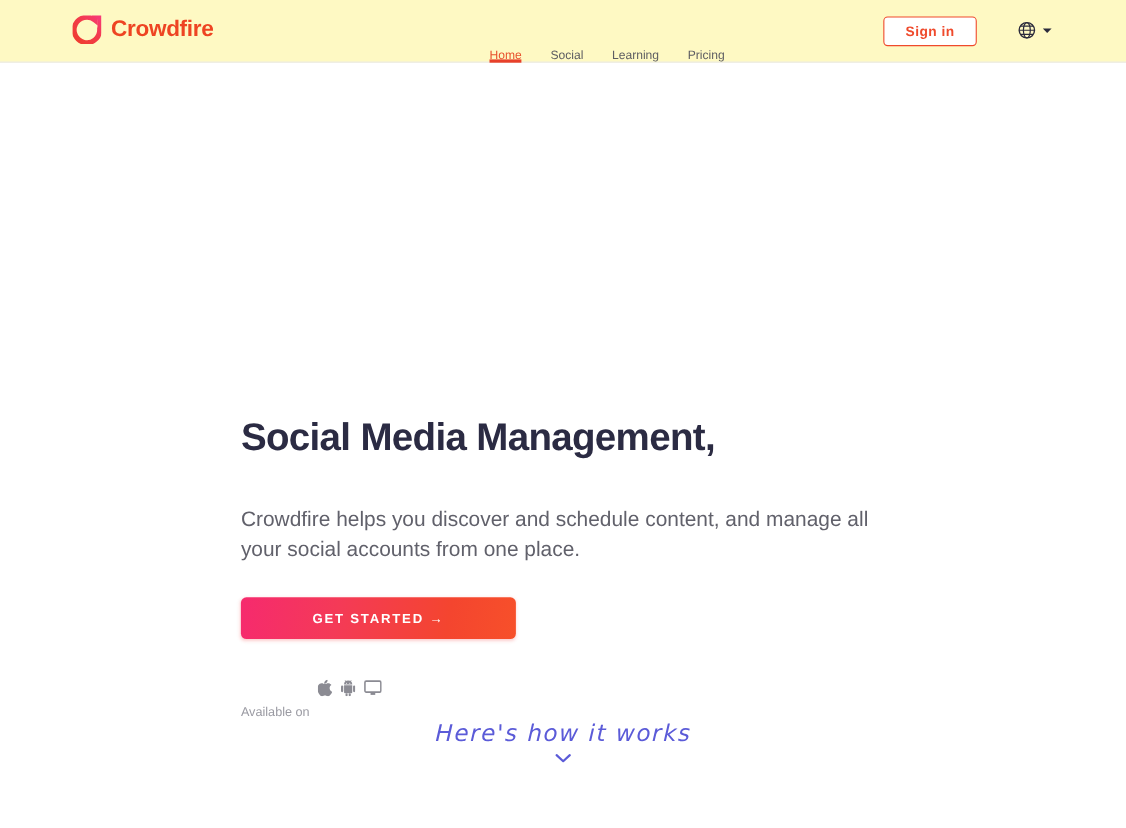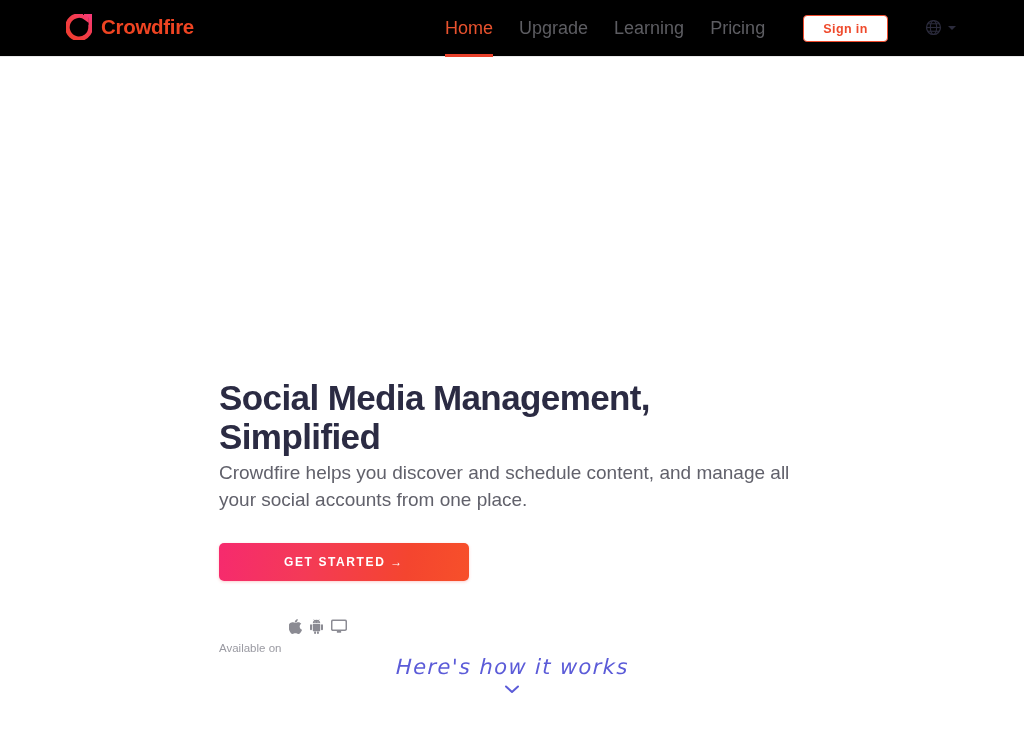--- a/index.html
+++ b/index.html
@@ -12,21 +12,21 @@
     background: #ffffff;
     font-family: "Liberation Sans", sans-serif;
     -webkit-font-smoothing: antialiased;
     overflow: hidden;
   }
 
   
   .header {
     position: relative;
     height: 57px;
-    background: #000000;
+    background: #fef9c3;
     border-bottom: 1px solid #e9e9ea;
     display: flex;
     align-items: center;
     box-sizing: border-box;
   }
 
   .brand {
     position: absolute;
     left: 66px;
     top: 14px;
@@ -51,26 +51,26 @@
   .nav {
     position: absolute;
     left: 445px;
     top: 0;
     height: 57px;
     display: flex;
     align-items: stretch;
   }
   .nav-item {
     display: flex;
-    align-items: center;
+    align-items: flex-end;
     justify-content: center;
     gap: 5px;
     padding: 0 0;
     margin-right: 26px;
-    font-size: 18px;
+    font-size: 11px;
     color: #5d5d62;
     text-decoration: none;
     position: relative;
     cursor: pointer;
     white-space: nowrap;
   }
   .nav-item:last-child { margin-right: 0; }
   .nav-item.active { color: #e8522e; }
   .nav-item.active::after {
     content: "";
@@ -242,21 +242,21 @@
       </svg>
     </span>
     <span class="brand-name">Crowdfire</span>
   </a>
 
   <nav class="nav">
     <a class="nav-item active" href="#">
       <span>Home</span>
     </a>
     <a class="nav-item" href="#">
-      <span>Upgrade</span>
+      <span>Social</span>
     </a>
     <a class="nav-item" href="#">
       <span>Learning</span>
     </a>
     <a class="nav-item" href="#">
       <span>Pricing</span>
     </a>
   </nav>
 
   <a class="signin" href="#">
@@ -275,21 +275,20 @@
     </span>
     <span class="lang-caret"></span>
   </div>
 
 </div>
 
 <div class="hero">
 
   <h1 class="headline">
     <span>Social Media Management,</span><br>
-    <span>Simplified</span>
   </h1>
 
   <p class="subhead">Crowdfire helps you discover and schedule content, and manage all your social accounts from one place.</p>
 
   <button class="cta">GET STARTED →</button>
 
   <div class="available">
     <span class="available-label">Available on</span>
 
     <span class="plat-icon">

